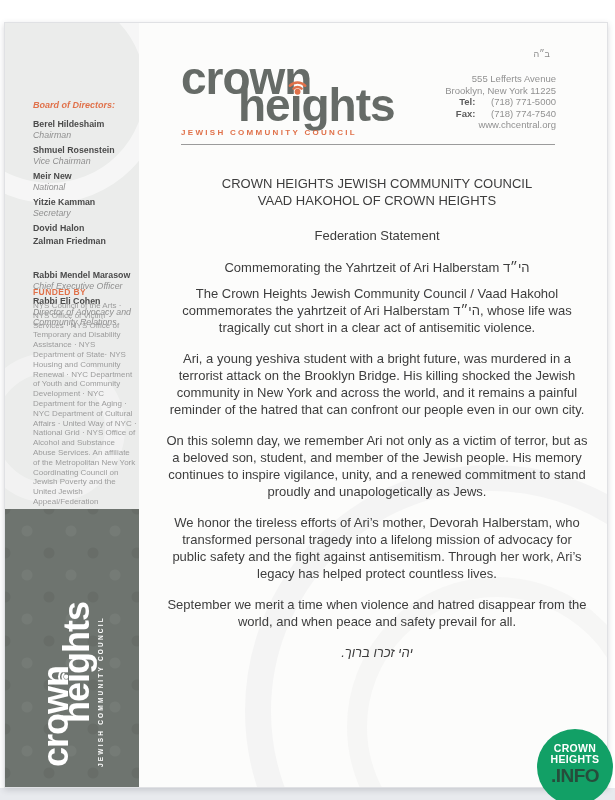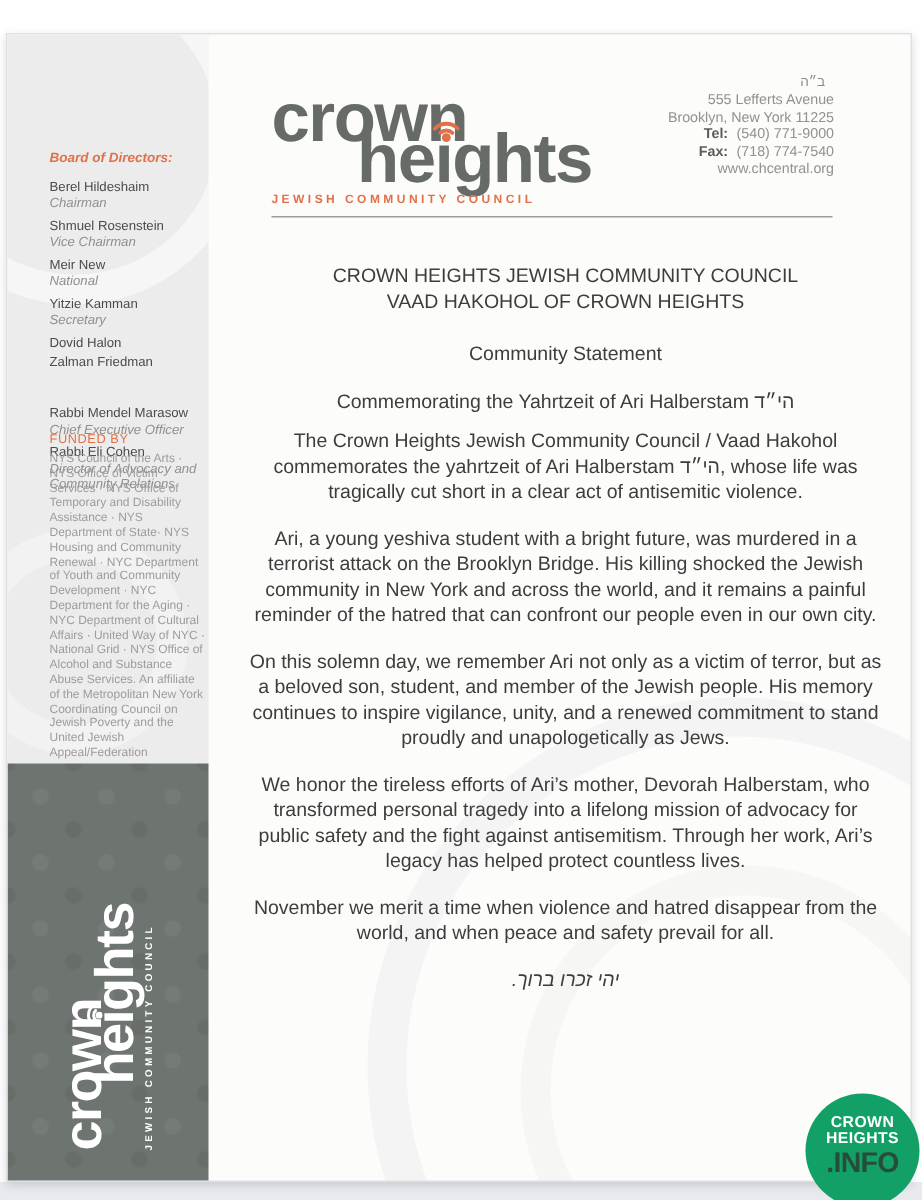--- a/index.html
+++ b/index.html
@@ -19,25 +19,25 @@
   .sidebar { position:absolute; left:0; top:0; width:134px; height:486px; background:#ebeceb; overflow:hidden; }
   .sidebar .arc { position:absolute; border-radius:50%; border:20px solid rgba(255,255,255,0.55); }
   .sidebar .arc.a1 { width:190px; height:190px; left:-70px; top:-50px; }
   .sidebar .arc.a2 { width:110px; height:110px; left:-30px; top:330px; border-color:rgba(255,255,255,0.35); }
 
   .board { position:absolute; left:28px; top:50px; width:102px; }
   .board-title { font-size:9px; font-weight:bold; font-style:italic; color:#e0714a; margin-bottom:9px;margin-top:27px; }
   .member { margin-bottom:5px; }
   .member.single { margin-bottom:2px; }
   .member.gap { margin-top:24px; }
-  .member-name { font-size:8.8px; font-weight:normal; color:#4b4b4b; line-height:10.5px; white-space:nowrap; }
+  .member-name { font-size:8.8px; font-weight:bold; color:#4b4b4b; line-height:10.5px; white-space:nowrap; }
   .member-role { font-size:8.8px; font-style:italic; color:#8f8f8f; line-height:10.5px; }
 
   .funded { position:absolute; left:28px; top:264px; width:104px; }
-  .funded-title { font-size:8.5px; font-weight:normal; color:#e0714a; letter-spacing:0.4px; margin-bottom:4px; }
+  .funded-title { font-size:8.5px; font-weight:bold; color:#e0714a; letter-spacing:0.4px; margin-bottom:4px; }
   .funded-text { font-size:8px; color:#9c9c9c; line-height:9.8px; }
 
   
   .block {
     position:absolute; left:0; top:486px; width:134px; height:280px; background:#6e746f; overflow:hidden;
     background-image:
       radial-gradient(circle, rgba(255,255,255,0.05) 5px, rgba(255,255,255,0) 6px),
       radial-gradient(circle, rgba(0,0,0,0.06) 5px, rgba(0,0,0,0) 6px);
     background-size:44px 44px, 44px 44px;
     background-position:0 0, 22px 22px;
@@ -55,23 +55,23 @@
   .hlogo .tag { font-size:8px; font-weight:bold; color:#e0714a; letter-spacing:2.3px; margin-top:4px; white-space:nowrap; }
   .hlogo .sig { width:26px; height:21px; transform:translateX(-44%); top:-12px; color:#e0714a; }
 
   .vlogo .l1 { font-size:36px; color:#ffffff; line-height:30px; }
   .vlogo .l2 { font-size:36px; color:#ffffff; line-height:30px; margin:-9px 0 0 44px; }
   .vlogo .tag { font-size:6.5px; font-weight:bold; color:#ffffff; letter-spacing:2.2px; margin-top:5px; white-space:nowrap; }
   .vlogo .sig { width:20px; height:16px; transform:translateX(-44%); top:-9px; color:#ffffff; }
 
   
   .header-right { position:absolute; right:51px; top:26px; text-align:right; }
-  .bsd { font-size:9px; color:#8b8b8b; margin-bottom:2px; padding-right:6px; }
+  .bsd { font-size:9px; color:#8b8b8b; margin-bottom:14px; padding-right:6px; }
   .addr { font-size:9.5px; color:#919191; line-height:11.6px; }
-  .addr b { color:#5c5c5c; margin-right:3px; }
+  .addr b { color:#5c5c5c; margin-right:13px; }
 
   .divider { position:absolute; left:176px; top:121px; width:374px; height:1px; background:#9b9b9b; }
 
   
   .doc {
     position:absolute; left:160px; top:152px; width:424px; z-index:2;
     display:flex; flex-direction:column;
     text-align:center; color:#3d3d3d; font-size:13px; line-height:17px;
   }
   .doc .org { margin:0; }
@@ -171,37 +171,37 @@
               <path d="M10.4,16.8 A6.5,6.5 0 0 1 19.6,16.8" fill="none" stroke="currentColor" stroke-width="3" stroke-linecap="round"></path>
               <circle cx="15" cy="20.4" r="3.4" fill="currentColor"></circle>
             </svg><span>ı</span></span><span>ghts</span></div>
       <div class="tag">JEWISH COMMUNITY COUNCIL</div>
     </div>
 
     <div class="header-right">
       <div class="bsd">ב״ה</div>
       <div class="addr">555 Lefferts Avenue</div>
       <div class="addr">Brooklyn, New York 11225</div>
-      <div class="addr"><b>Tel:</b> <span>(540) 771-9000</span></div>
+      <div class="addr"><b>Tel:</b> <span>(718) 771-5000</span></div>
       <div class="addr"><b>Fax:</b> <span>(718) 774-7540</span></div>
       <div class="addr">www.chcentral.org</div>
     </div>
 
     <div class="divider"></div>
 
     <div class="doc">
       <div class="org">CROWN HEIGHTS JEWISH COMMUNITY COUNCIL</div>
       <div class="org">VAAD HAKOHOL OF CROWN HEIGHTS</div>
-      <div class="stype">Community Statement</div>
+      <div class="stype">Federation Statement</div>
       <div class="headline">Commemorating the Yahrtzeit of Ari Halberstam הי״ד</div>
       <div class="para first">The Crown Heights Jewish Community Council / Vaad Hakohol commemorates the yahrtzeit of Ari Halberstam הי״ד, whose life was tragically cut short in a clear act of antisemitic violence.</div>
       <div class="para">Ari, a young yeshiva student with a bright future, was murdered in a terrorist attack on the Brooklyn Bridge. His killing shocked the Jewish community in New York and across the world, and it remains a painful reminder of the hatred that can confront our people even in our own city.</div>
       <div class="para">On this solemn day, we remember Ari not only as a victim of terror, but as a beloved son, student, and member of the Jewish people. His memory continues to inspire vigilance, unity, and a renewed commitment to stand proudly and unapologetically as Jews.</div>
       <div class="para">We honor the tireless efforts of Ari’s mother, Devorah Halberstam, who transformed personal tragedy into a lifelong mission of advocacy for public safety and the fight against antisemitism. Through her work, Ari’s legacy has helped protect countless lives.</div>
-      <div class="para">November we merit a time when violence and hatred disappear from the world, and when peace and safety prevail for all.</div>
+      <div class="para">September we merit a time when violence and hatred disappear from the world, and when peace and safety prevail for all.</div>
       <div class="heb" dir="rtl">יהי זכרו ברוך.</div>
     </div>
   </div>
 
   <div class="badge">
     <div class="b1">CROWN</div>
     <div class="b2">HEIGHTS</div>
     <div class="b3">.INFO</div>
   </div>
 </div>

